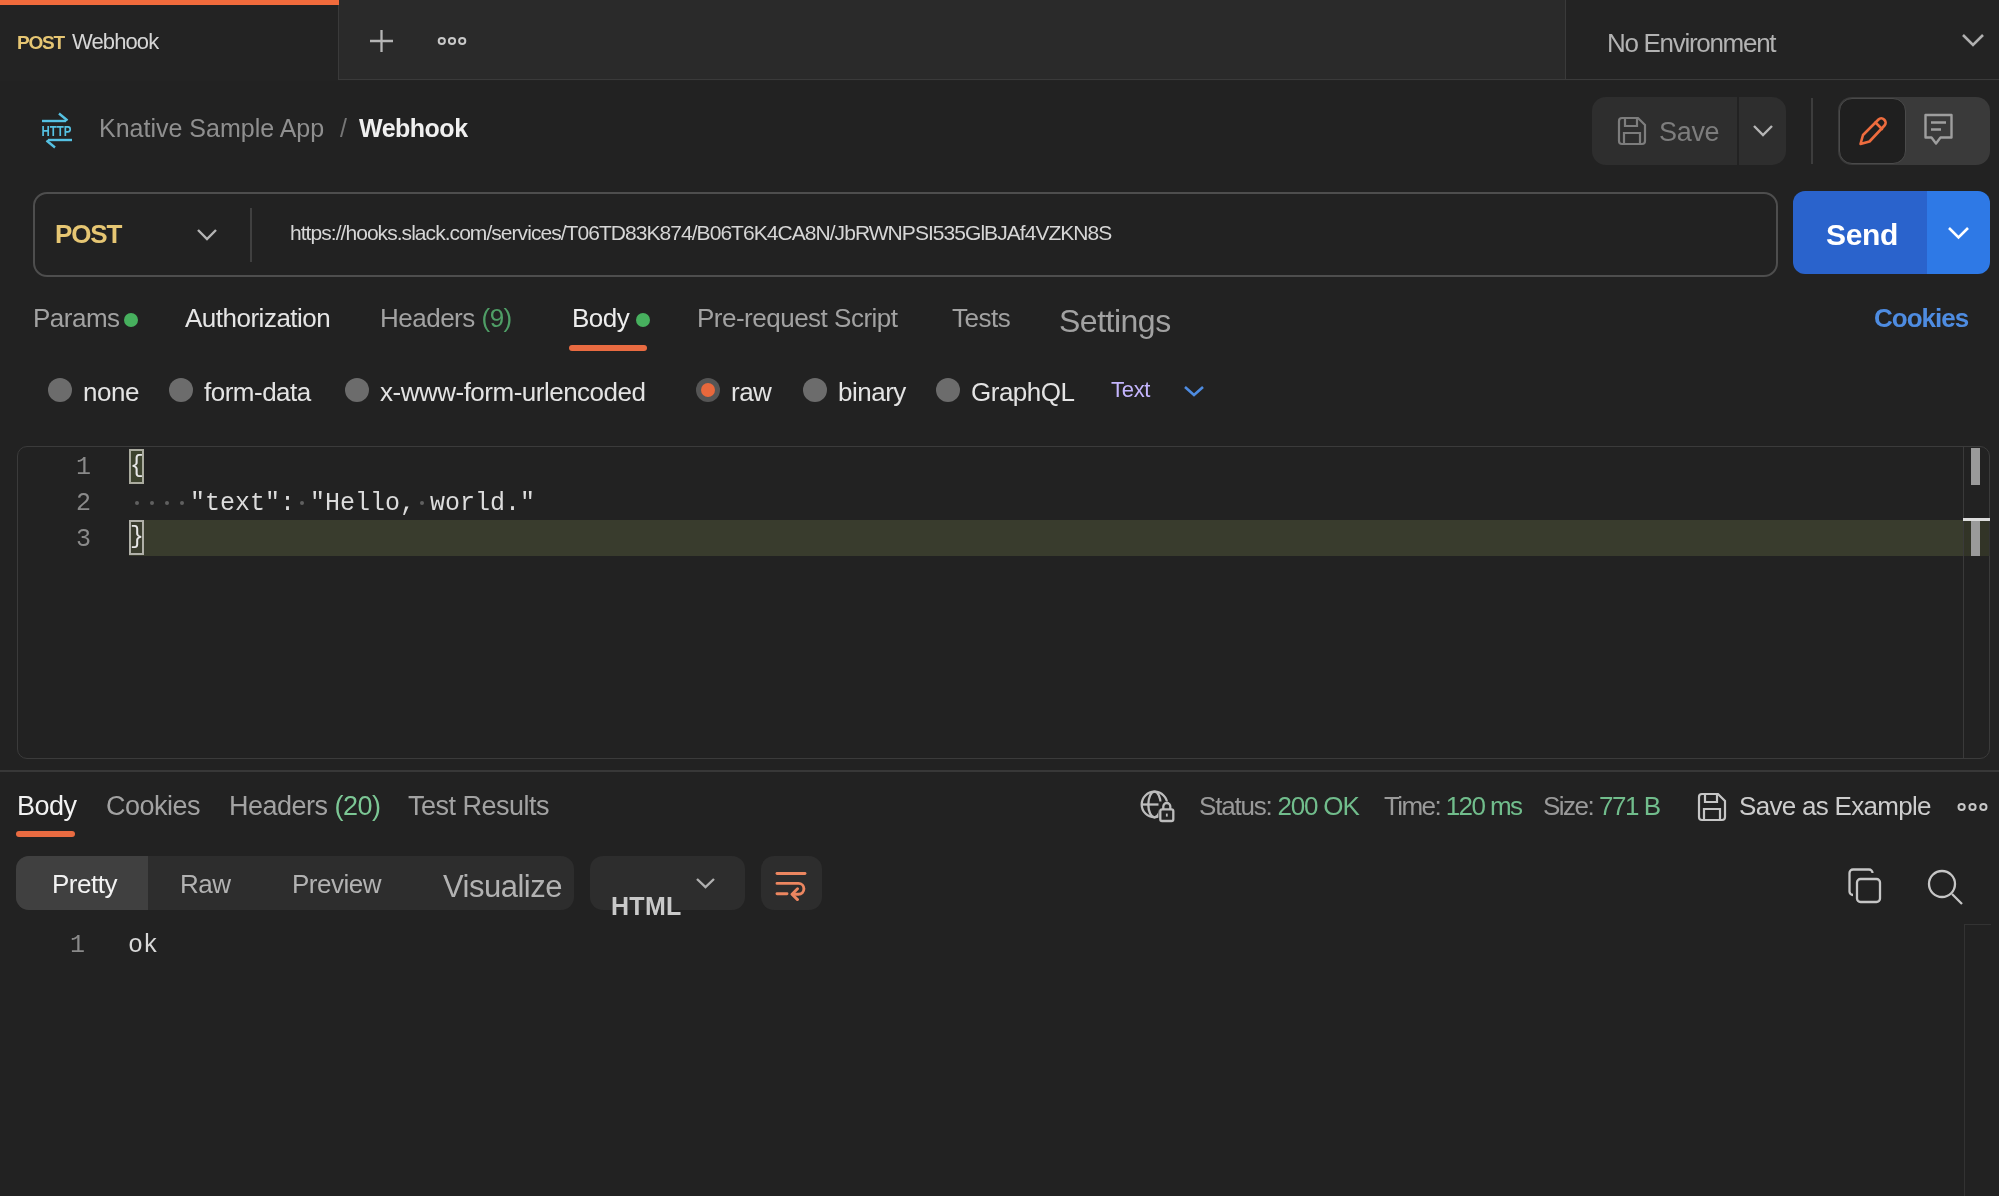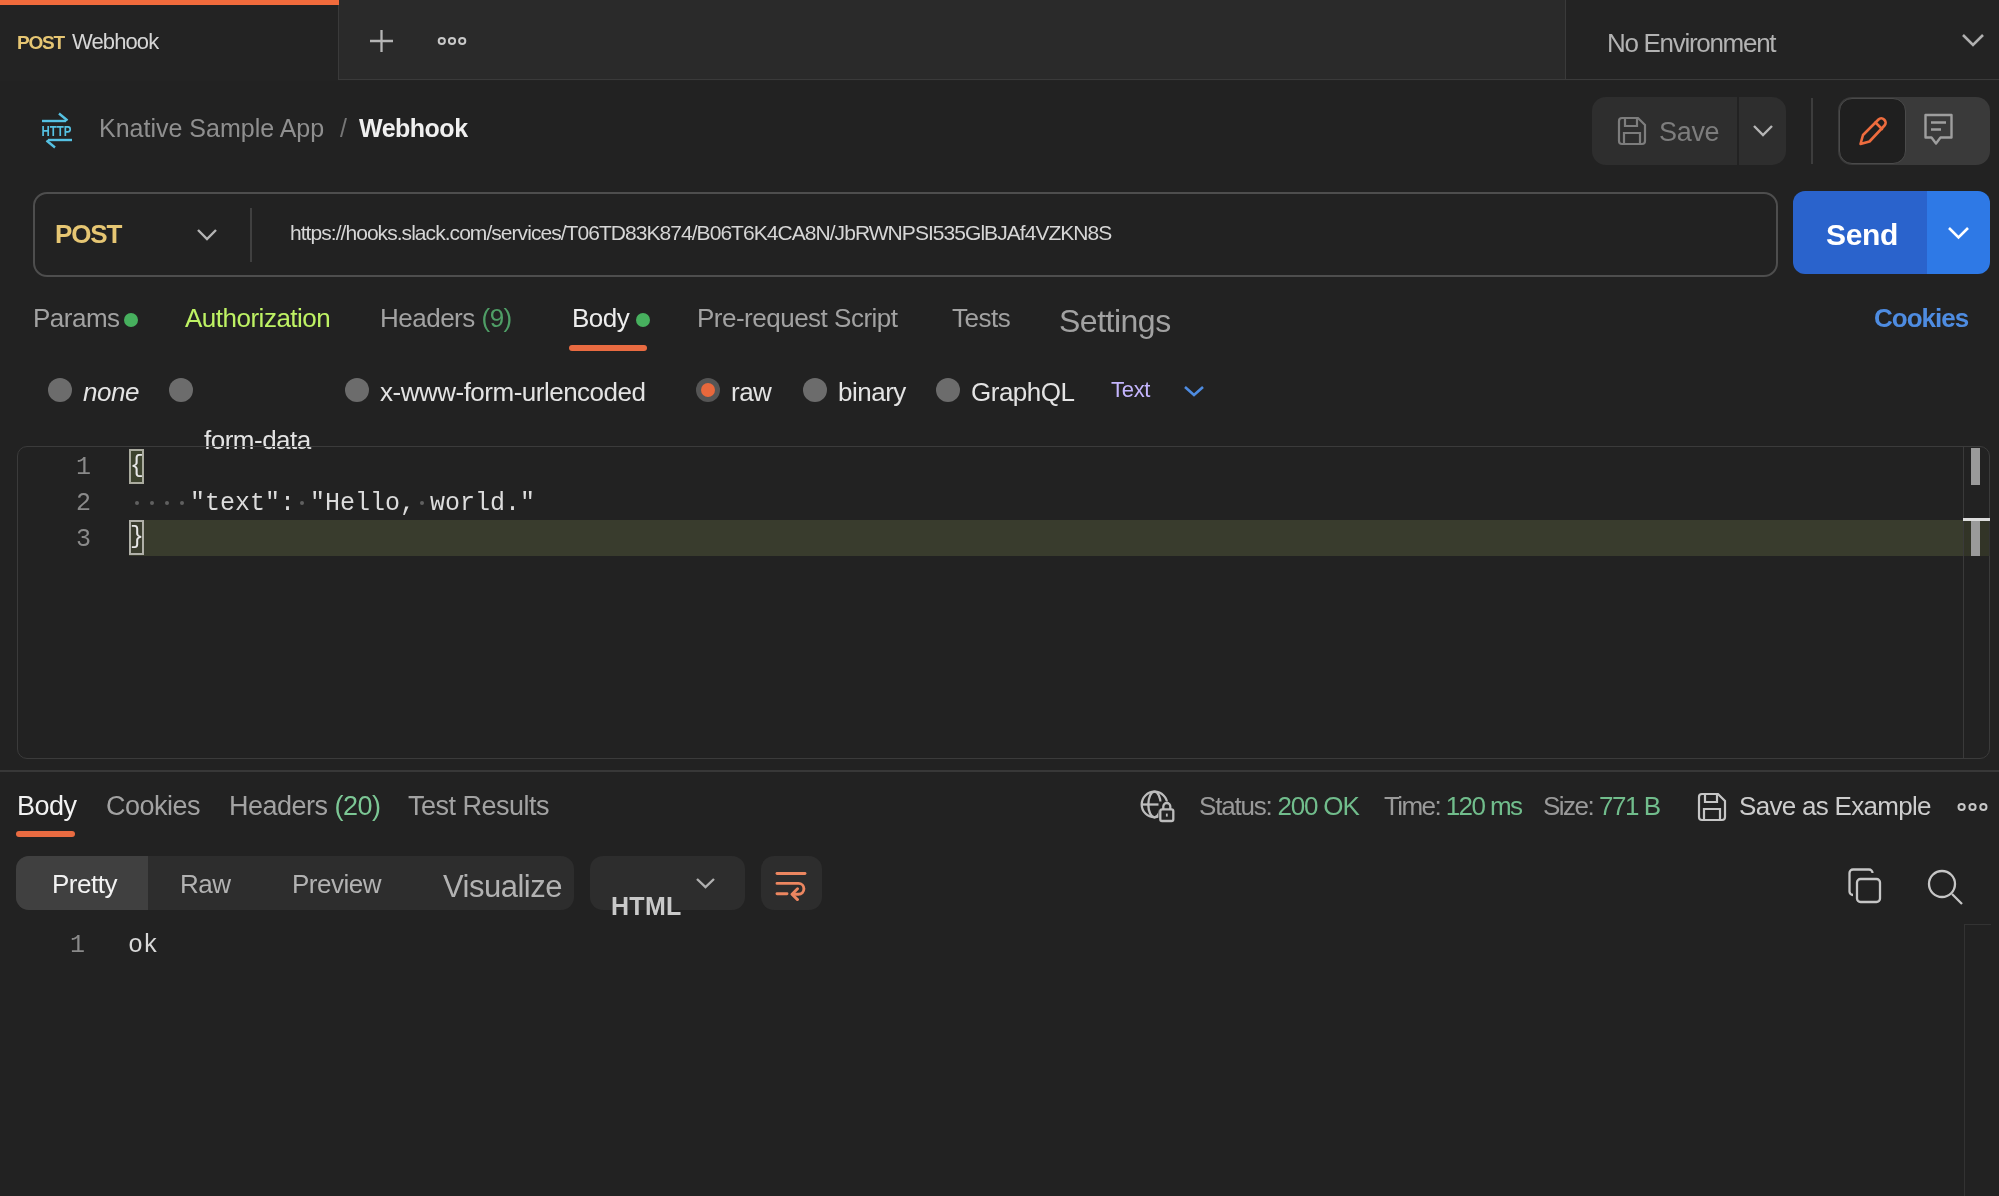--- a/index.html
+++ b/index.html
@@ -90,34 +90,34 @@
 
 <div class="abs" style="left:1793px;top:191px;width:134px;height:83px;background:#2a63cc;border-radius:12px 0 0 12px;"></div>
 <div class="abs" style="left:1927px;top:191px;width:63px;height:83px;background:#2e79e6;border-radius:0 12px 12px 0;"></div>
 <div class="txt" style="left:1826px;top:218px;font-size:30px;font-weight:600;color:#ffffff;letter-spacing:-0.3px;">Send</div>
 <svg class="abs" style="left:1947px;top:226px;" width="23" height="15" viewBox="0 0 23 15">
     <path d="M2 2 L11.5 11.5 L21 2" fill="none" stroke="#ffffff" stroke-width="2.6"></path>
   </svg>
 
 <div class="txt" style="left:33px;top:303px;font-size:26px;color:#a2a2a2;letter-spacing:-0.5px;">Params</div>
 <div class="abs" style="left:124px;top:313px;width:14px;height:14px;border-radius:50%;background:#47b05e;"></div>
-<div class="txt" style="left:185px;top:303px;font-size:26px;color:#bef264;letter-spacing:-0.5px;">Authorization</div>
+<div class="txt" style="left:185px;top:303px;font-size:26px;color:#e5e5e5;letter-spacing:-0.5px;">Authorization</div>
 <div class="txt" style="left:380px;top:303px;font-size:26px;color:#a2a2a2;letter-spacing:-0.5px;">Headers <span style="color:#4f9e66;">(9)</span></div>
 <div class="txt" style="left:572px;top:303px;font-size:26px;color:#ededed;letter-spacing:-0.5px;">Body</div>
 <div class="abs" style="left:636px;top:313px;width:14px;height:14px;border-radius:50%;background:#47b05e;"></div>
 <div class="txt" style="left:697px;top:303px;font-size:26px;color:#a2a2a2;letter-spacing:-0.5px;">Pre-request Script</div>
 <div class="txt" style="left:952px;top:303px;font-size:26px;color:#a2a2a2;letter-spacing:-0.5px;">Tests</div>
 <div class="txt" style="left:1059px;top:303px;font-size:32px;color:#a2a2a2;letter-spacing:-0.5px;">Settings</div>
 <div class="abs" style="left:569px;top:345px;width:78px;height:6px;background:#e96b41;border-radius:3px;"></div>
 <div class="txt" style="left:1874px;top:303px;font-size:26px;font-weight:600;color:#4e8ce1;letter-spacing:-1px;">Cookies</div>
 
 <div class="abs" style="left:48px;top:378px;width:24px;height:24px;border-radius:50%;background:#6c6c6c;"></div>
-<div class="txt" style="left:83px;top:377px;font-size:26px;color:#e3e3e3;letter-spacing:-0.5px;font-style:italic;">none</div>
+<div class="txt" style="left:83px;top:377px;font-size:26px;color:#e3e3e3;letter-spacing:-0.5px;">none</div>
 <div class="abs" style="left:169px;top:378px;width:24px;height:24px;border-radius:50%;background:#6c6c6c;"></div>
-<div class="txt" style="left:204px;top:377px;font-size:26px;color:#e3e3e3;letter-spacing:-0.5px;margin-top:48px;">form-data</div>
+<div class="txt" style="left:204px;top:377px;font-size:26px;color:#e3e3e3;letter-spacing:-0.5px;">form-data</div>
 <div class="abs" style="left:345px;top:378px;width:24px;height:24px;border-radius:50%;background:#6c6c6c;"></div>
 <div class="txt" style="left:380px;top:377px;font-size:26px;color:#e3e3e3;letter-spacing:-0.5px;">x-www-form-urlencoded</div>
 <div class="abs" style="left:696px;top:378px;width:24px;height:24px;border-radius:50%;background:#555555;"></div>
 <div class="abs" style="left:701px;top:383px;width:14px;height:14px;border-radius:50%;background:#e8683c;"></div>
 <div class="txt" style="left:731px;top:377px;font-size:26px;color:#e3e3e3;letter-spacing:-0.5px;">raw</div>
 <div class="abs" style="left:803px;top:378px;width:24px;height:24px;border-radius:50%;background:#6c6c6c;"></div>
 <div class="txt" style="left:838px;top:377px;font-size:26px;color:#e3e3e3;letter-spacing:-0.5px;">binary</div>
 <div class="abs" style="left:936px;top:378px;width:24px;height:24px;border-radius:50%;background:#6c6c6c;"></div>
 <div class="txt" style="left:971px;top:377px;font-size:26px;color:#e3e3e3;letter-spacing:-0.5px;">GraphQL</div>
 <div class="txt" style="left:1111px;top:377px;font-size:22px;font-weight:400;color:#c4b5fd;letter-spacing:-0.3px;">Text</div>

